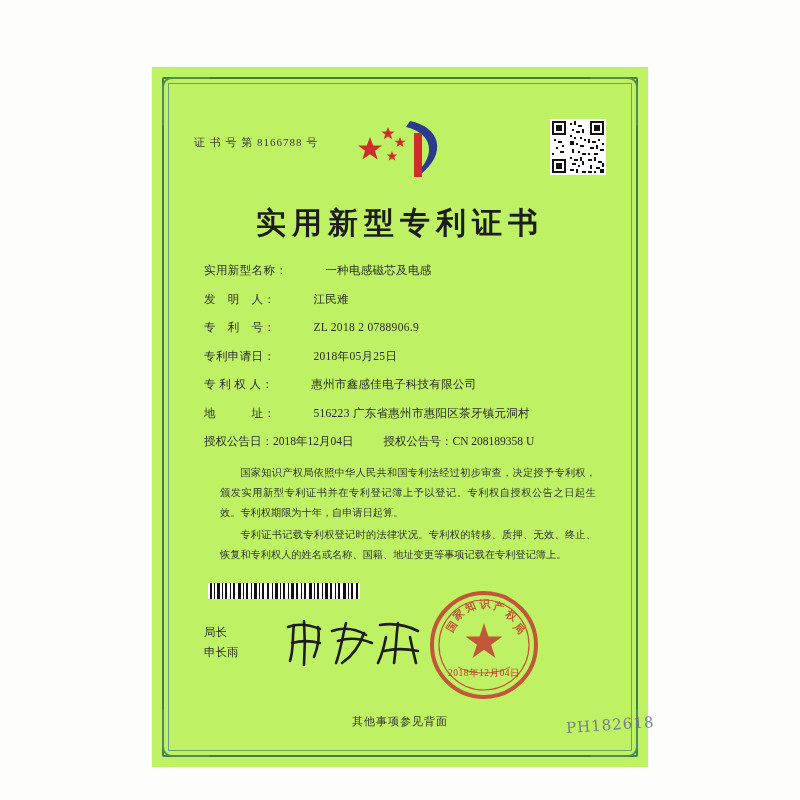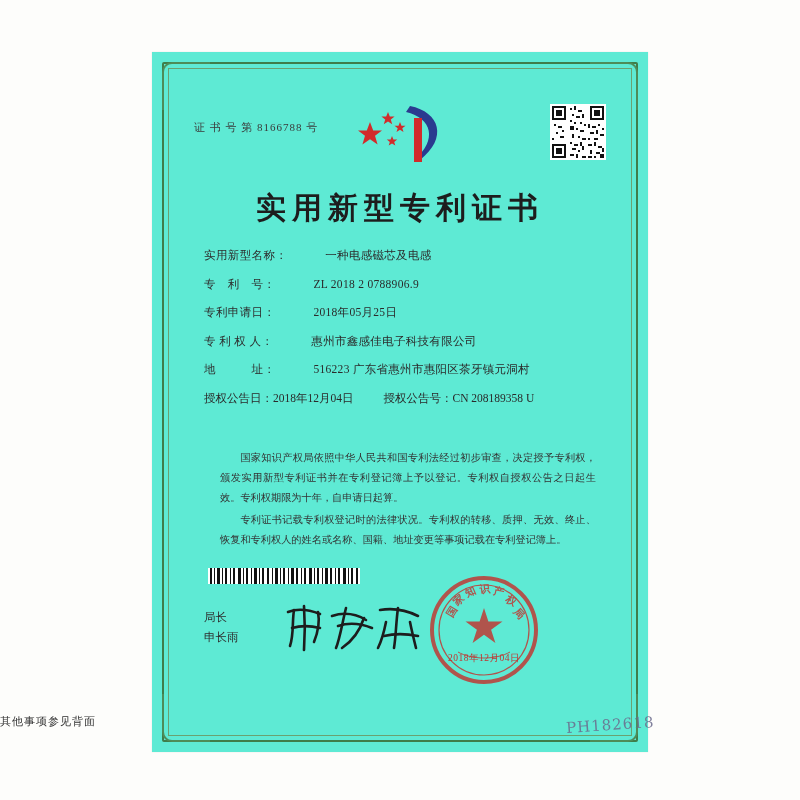--- a/index.html
+++ b/index.html
@@ -19,24 +19,24 @@
     position: relative;
     width: 800px;
     height: 800px;
     background: #fdfdfb;
   }
 
   
   .sheet {
     position: absolute;
     left: 152px;
-    top: 52px;
+    top: 67px;
     width: 496px;
     height: 700px;
-    background: #5eead4;
+    background: #bef264;
     box-shadow: 0 0 1px rgba(0,0,0,0.15);
   }
 
   
   .border-outer {
     position: absolute;
     left: 10px;
     top: 10px;
     right: 10px;
     bottom: 10px;
@@ -207,21 +207,21 @@
     bottom: 38px;
     text-align: center;
     font-size: 10.5px;
     color: #3a3a3a;
   }
   .footnote {
     position: absolute;
     left: 0;
     right: 0;
     top: 714px;
-    text-align: left;
+    text-align: center;
     font-size: 11px;
     letter-spacing: 1px;
     color: #2f2f2f;
   }
   .handwrite-id {
     position: absolute;
     left: 566px;
     top: 716px;
     font-size: 15px;
     color: #6b6b8c;
@@ -334,20 +334,24 @@
 
     <div class="title">实用新型专利证书</div>
 
     <div class="fields">
 
       <div class="field">
         <span class="lbl">实用新型名称：</span>
         <span class="val">一种电感磁芯及电感</span>
       </div>
 
+      <div class="field">
+        <span class="lbl">发　明　人：</span>
+        <span class="val">江民难</span>
+      </div>
 
       <div class="field">
         <span class="lbl">专　利　号：</span>
         <span class="val">ZL 2018 2 0788906.9</span>
       </div>
 
       <div class="field">
         <span class="lbl">专利申请日：</span>
         <span class="val">2018年05月25日</span>
       </div>

